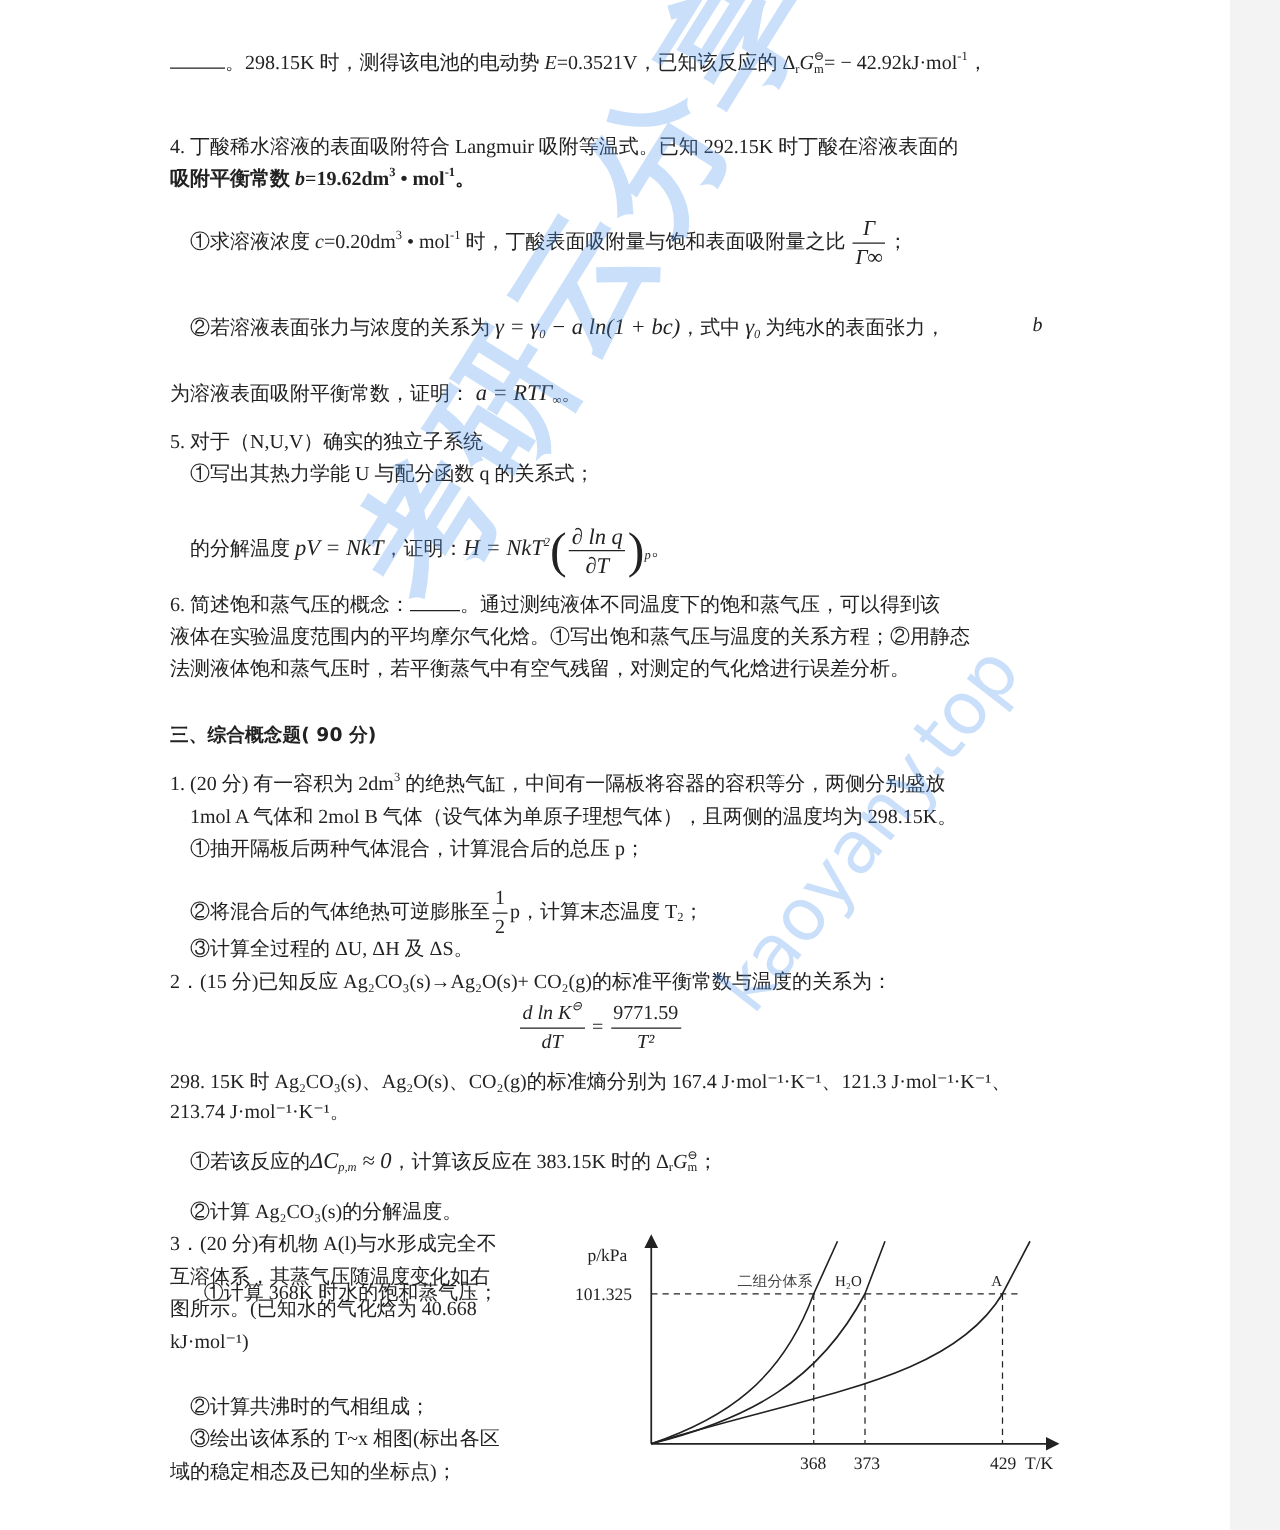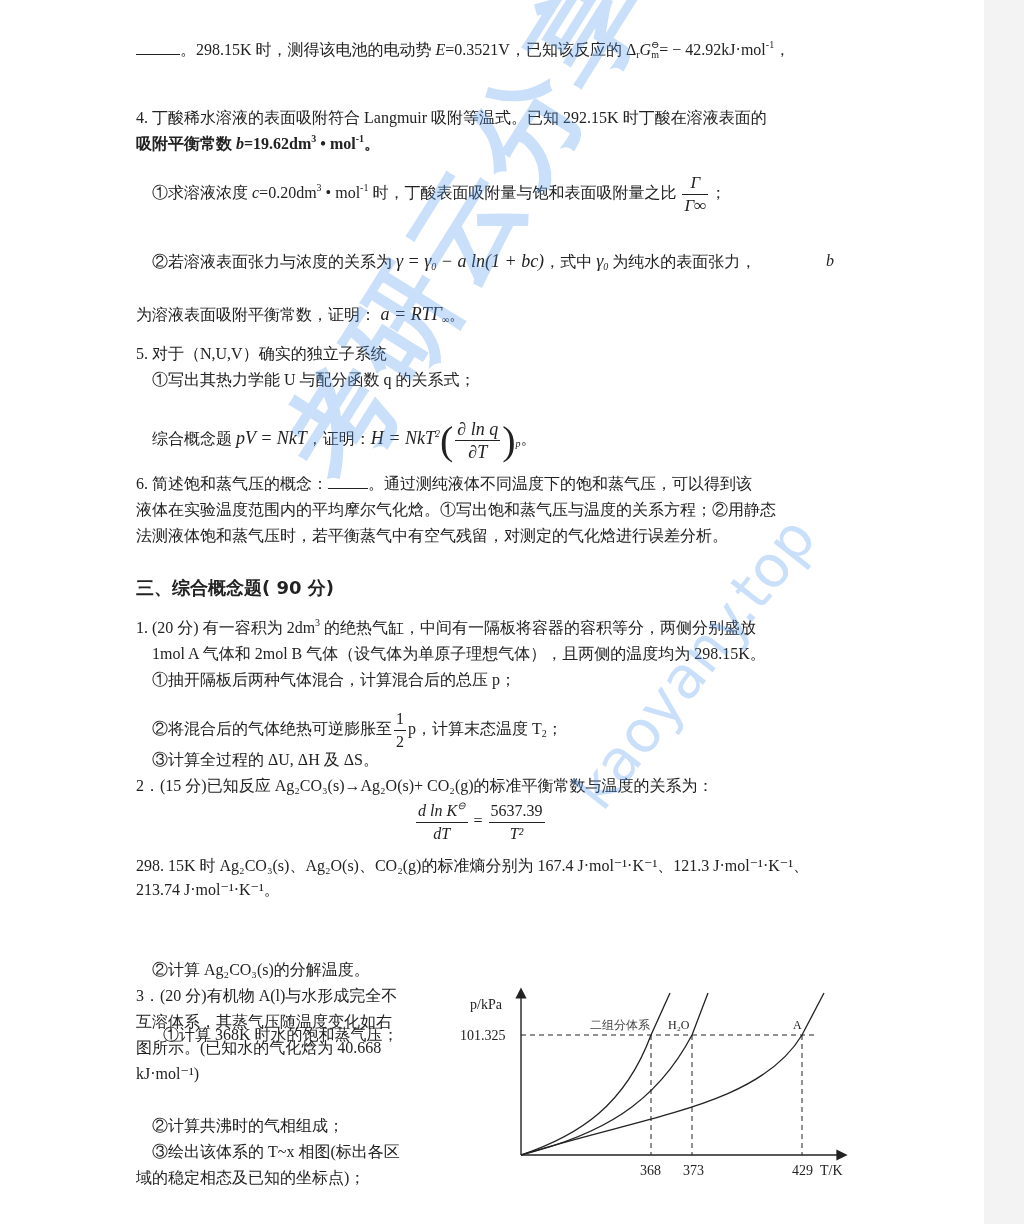--- a/index.html
+++ b/index.html
@@ -15,21 +15,21 @@
   .line { position: absolute; left: 136px; white-space: nowrap; line-height: 20px; }
   .ind { left: 152px; }
   .blank { display: inline-block; border-bottom: 1px solid #222; height: 14px; vertical-align: baseline; }
   i, .it { font-style: italic; }
   sup { font-size: 10px; vertical-align: 7px; line-height: 0; }
   sub { font-size: 10px; vertical-align: -3px; line-height: 0; }
   .frac { display: inline-block; vertical-align: middle; text-align: center; margin: 0 2px; }
   .frac > span { display: block; line-height: 22px; padding: 0 2px; }
   .frac > span.num { border-bottom: 1px solid #222; }
   .bigparen { font-size: 40px; vertical-align: middle; font-weight: 300; line-height: 40px; }
-  .section-title { font-family: "DejaVu Sans", "Liberation Sans", sans-serif; font-size: 18px; font-weight: bold; }
+  .section-title { font-family: "DejaVu Sans", "Liberation Sans", sans-serif; font-size: 15px; font-weight: bold; }
   .math { font-family: "Liberation Serif", serif; font-style: italic; font-size: 18px; }
   .watermark { position: absolute; pointer-events: none; color: rgba(80,150,240,0.30); }
   .wm1 { left: 250px; top: 430px; font-size: 110px; transform: rotate(-58deg); transform-origin: left top; font-weight: bold; letter-spacing: 6px; font-family: "DejaVu Sans", sans-serif; }
   .wm2 { left: 560px; top: 780px; font-size: 58px; transform: rotate(-52deg); transform-origin: left top; font-family: "DejaVu Sans", sans-serif; }
   .chart { position: absolute; left: 450px; top: 985px; }
   .chart text { font-family: "Liberation Serif", serif; font-size: 14px; fill: #222; }
 </style>
 </head>
 <body>
 
@@ -52,21 +52,21 @@
     <span>②若溶液表面张力与浓度的关系为 </span><span class="math">γ = γ<sub>0</sub> − a ln(1 + bc)</span><span>，式中 </span><span class="math">γ<sub>0</sub></span><span> 为纯水的表面张力，</span>
   </div>
   <div class="line" style="top:251px; left:826px;"><i>b</i></div>
   <div class="line" style="top:304px;">
     <span>为溶液表面吸附平衡常数，证明：</span><span class="math"> a = RTΓ<sub>∞</sub></span><span>。</span>
   </div>
 
   <div class="line" style="top:344px;font-family:Liberation Serif, serif;">5. 对于（N,U,V）确实的独立子系统</div>
   <div class="line ind" style="top:370px;">①写出其热力学能 U 与配分函数 q 的关系式；</div>
   <div class="line ind" style="top:418px;">
-    <span>综合概念题 </span><span class="math">pV = NkT</span><span>，证明：</span><span class="math">H = NkT<sup>2</sup></span><span class="bigparen">(</span><span class="frac math"><span class="num">∂ ln q</span><span>∂T</span></span><span class="bigparen">)</span><sub class="it">p</sub><span>。</span>
+    <span>的分解温度 </span><span class="math">pV = NkT</span><span>，证明：</span><span class="math">H = NkT<sup>2</sup></span><span class="bigparen">(</span><span class="frac math"><span class="num">∂ ln q</span><span>∂T</span></span><span class="bigparen">)</span><sub class="it">p</sub><span>。</span>
   </div>
 
   <div class="line" style="top:474px;">
     <span>6. 简述饱和蒸气压的概念：</span><span class="blank" style="width:40px;"></span><span>。通过测纯液体不同温度下的饱和蒸气压，可以得到该</span>
   </div>
   <div class="line" style="top:500px;">液体在实验温度范围内的平均摩尔气化焓。①写出饱和蒸气压与温度的关系方程；②用静态</div>
   <div class="line" style="top:526px;">法测液体饱和蒸气压时，若平衡蒸气中有空气残留，对测定的气化焓进行误差分析。</div>
 
   <div class="line section-title" style="top:578px;">三、综合概念题( 90 分)</div>
 
@@ -75,24 +75,27 @@
   </div>
   <div class="line" style="top:644px;margin-left:16px;">1mol A 气体和 2mol B 气体（设气体为单原子理想气体），且两侧的温度均为 298.15K。</div>
   <div class="line ind" style="top:670px;">①抽开隔板后两种气体混合，计算混合后的总压 p；</div>
   <div class="line ind" style="top:708px;">
     <span>②将混合后的气体绝热可逆膨胀至</span><span class="frac"><span class="num">1</span><span>2</span></span><span>p，计算末态温度 T</span><sub>2</sub><span>；</span>
   </div>
   <div class="line ind" style="top:750px;">③计算全过程的 ΔU, ΔH 及 ΔS。</div>
 
   <div class="line" style="top:776px;">2．(15 分)已知反应 Ag₂CO₃(s)→Ag₂O(s)+ CO₂(g)的标准平衡常数与温度的关系为：</div>
   <div class="line" style="top:800px; left:414px;">
-    <span class="frac math" style="font-size:16px;"><span class="num"><span>d ln K</span><sup>⊖</sup></span><span>dT</span></span> = <span class="frac"><span class="num">5637.39</span><span class="it">T²</span></span>
+    <span class="frac math" style="font-size:16px;"><span class="num"><span>d ln K</span><sup>⊖</sup></span><span>dT</span></span> = <span class="frac"><span class="num">9771.59</span><span class="it">T²</span></span>
   </div>
   <div class="line" style="top:856px;">298. 15K 时 Ag₂CO₃(s)、Ag₂O(s)、CO₂(g)的标准熵分别为 167.4 J·mol⁻¹·K⁻¹、121.3 J·mol⁻¹·K⁻¹、</div>
   <div class="line" style="top:880px;">213.74 J·mol⁻¹·K⁻¹。</div>
+  <div class="line ind" style="top:918px;">
+    <span>①若该反应的</span><span class="math">ΔC<sub>p,m</sub> ≈ 0</span><span>，计算该反应在 383.15K 时的 </span><span>Δ<sub>r</sub><i>G</i><sub>m</sub><sup style="margin-left:-8px;">⊖</sup></span><span>；</span>
+  </div>
   <div class="line ind" style="top:960px;">②计算 Ag₂CO₃(s)的分解温度。</div>
 
   <div class="line" style="top:986px;text-align:right;">3．(20 分)有机物 A(l)与水形成完全不</div>
   <div class="line" style="top:1012px;">互溶体系，其蒸气压随温度变化如右</div>
   <div class="line" style="top:1038px;">图所示。(已知水的气化焓为  40.668</div>
   <div class="line" style="top:1064px;">kJ·mol⁻¹)</div>
   <div class="line ind" style="top:1025px;margin-left:11px;">①计算 368K 时水的饱和蒸气压；</div>
   <div class="line ind" style="top:1116px;">②计算共沸时的气相组成；</div>
   <div class="line ind" style="top:1142px;">③绘出该体系的 T~x 相图(标出各区</div>
   <div class="line" style="top:1168px;">域的稳定相态及已知的坐标点)；</div>

